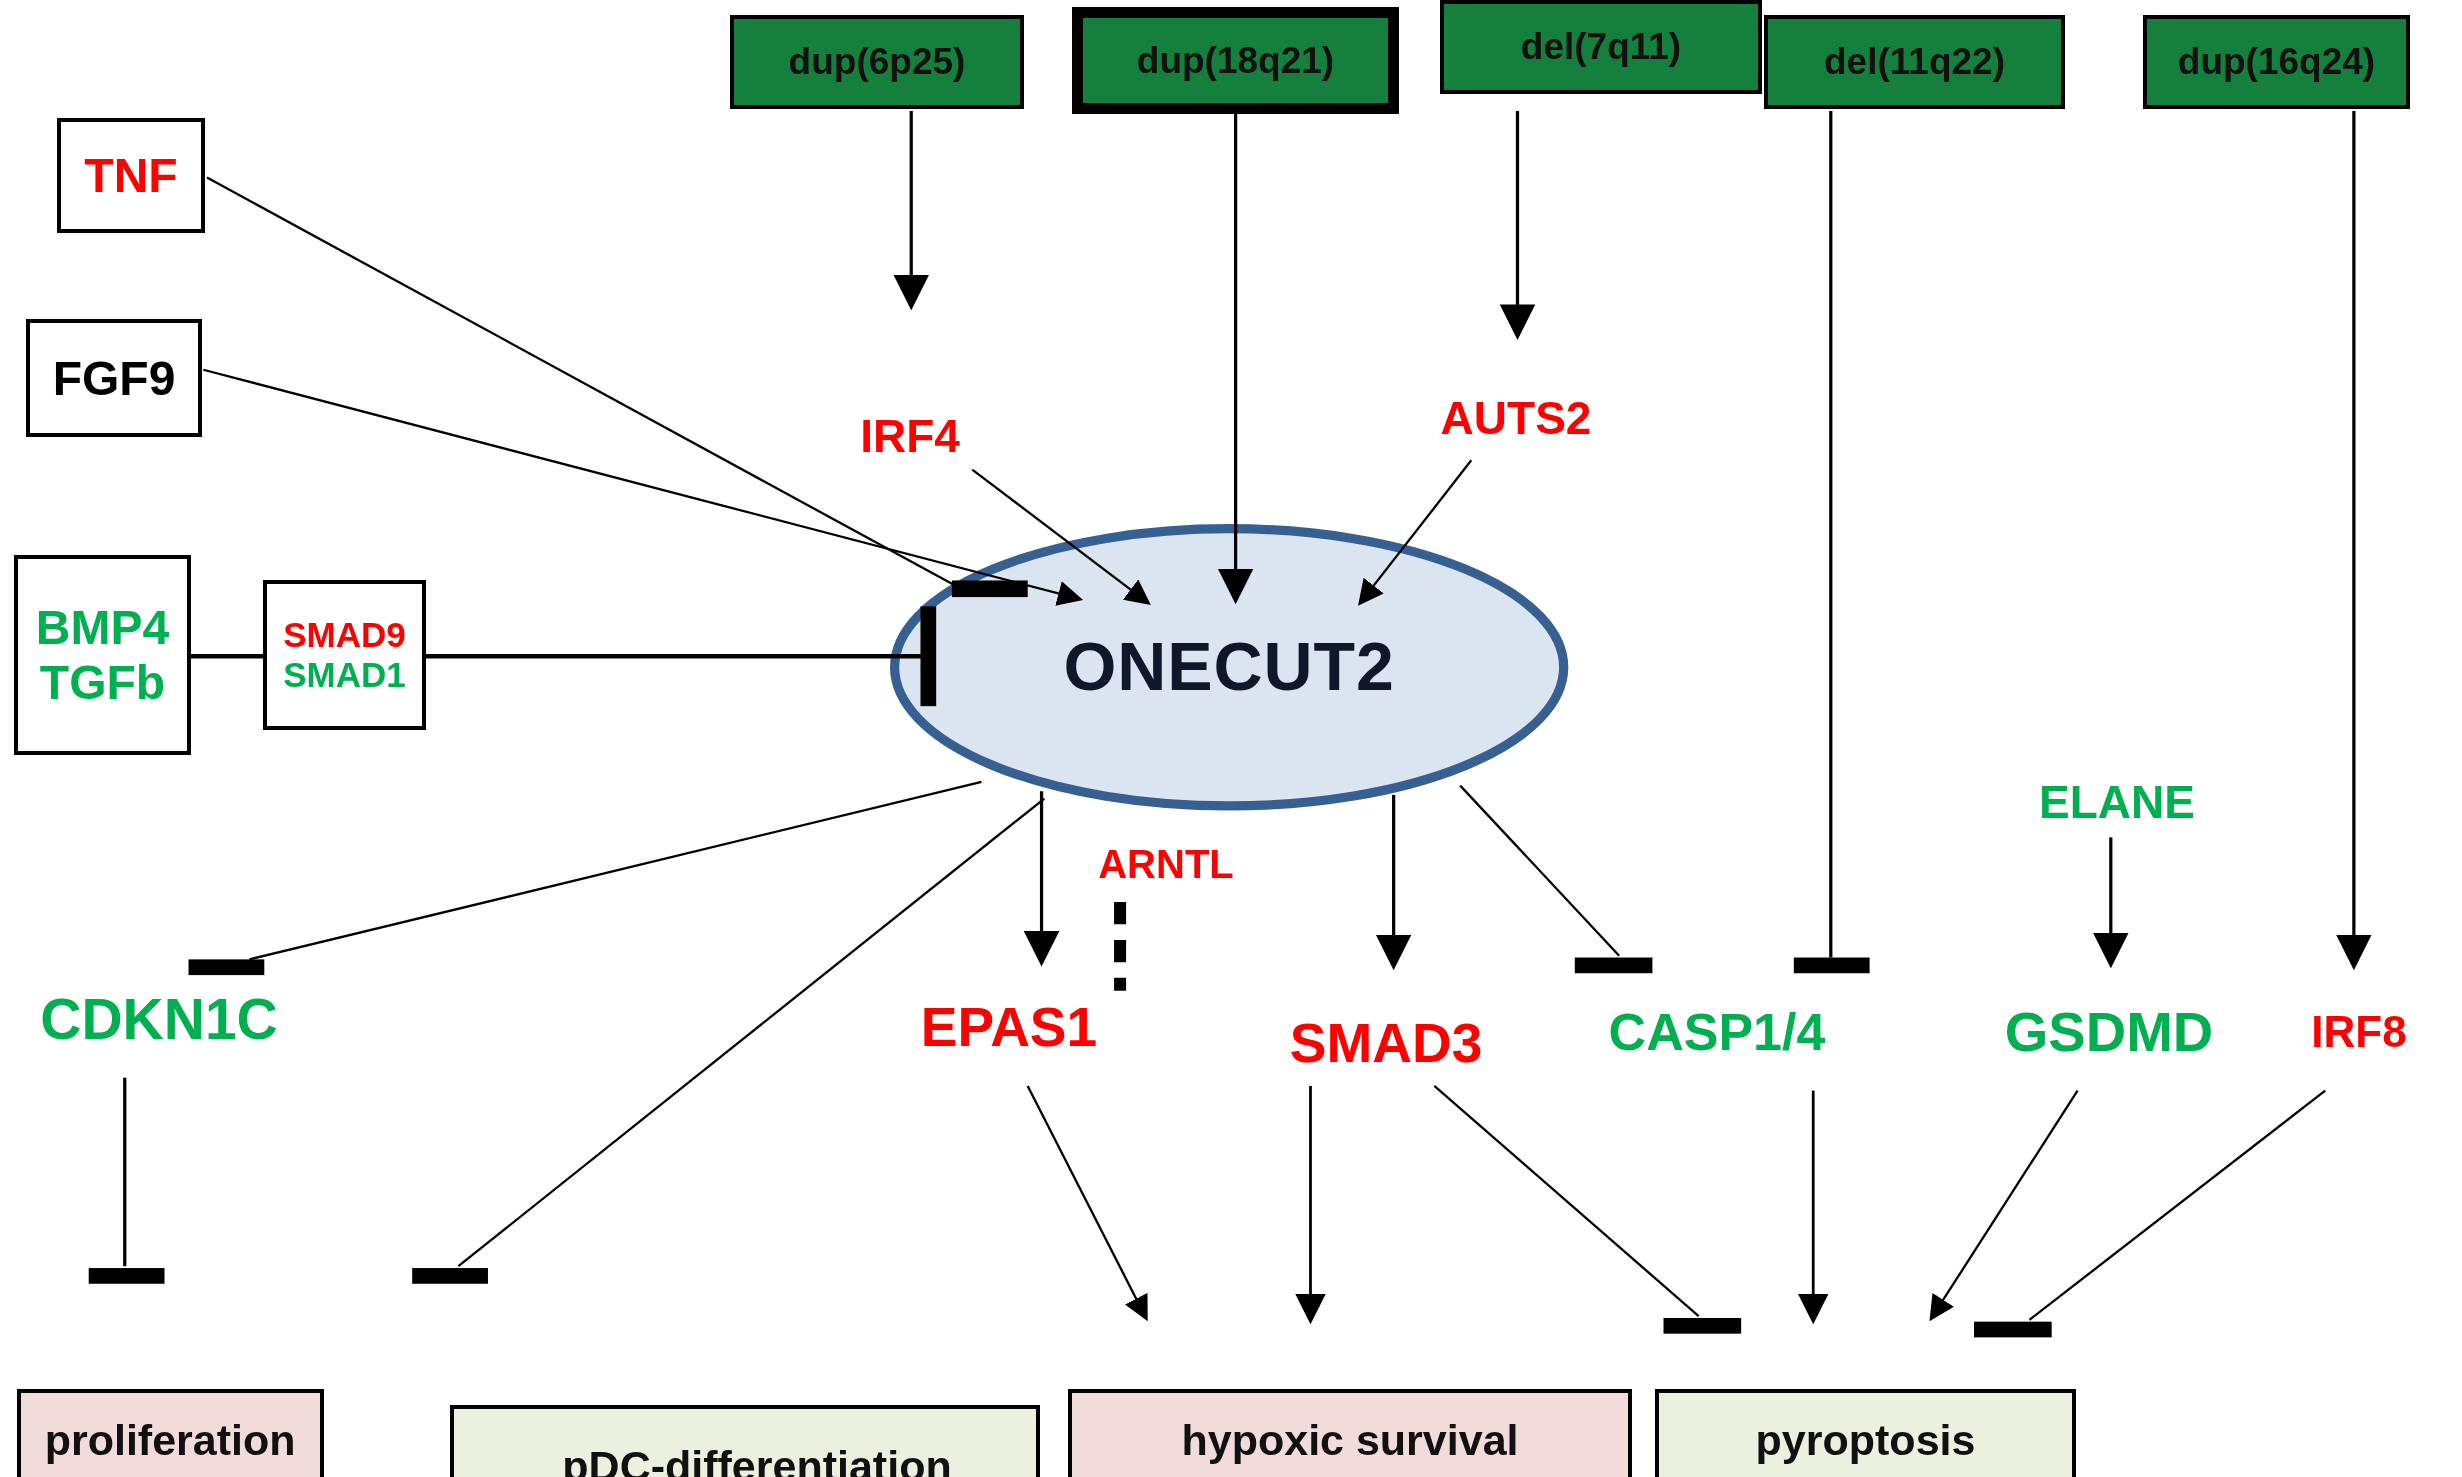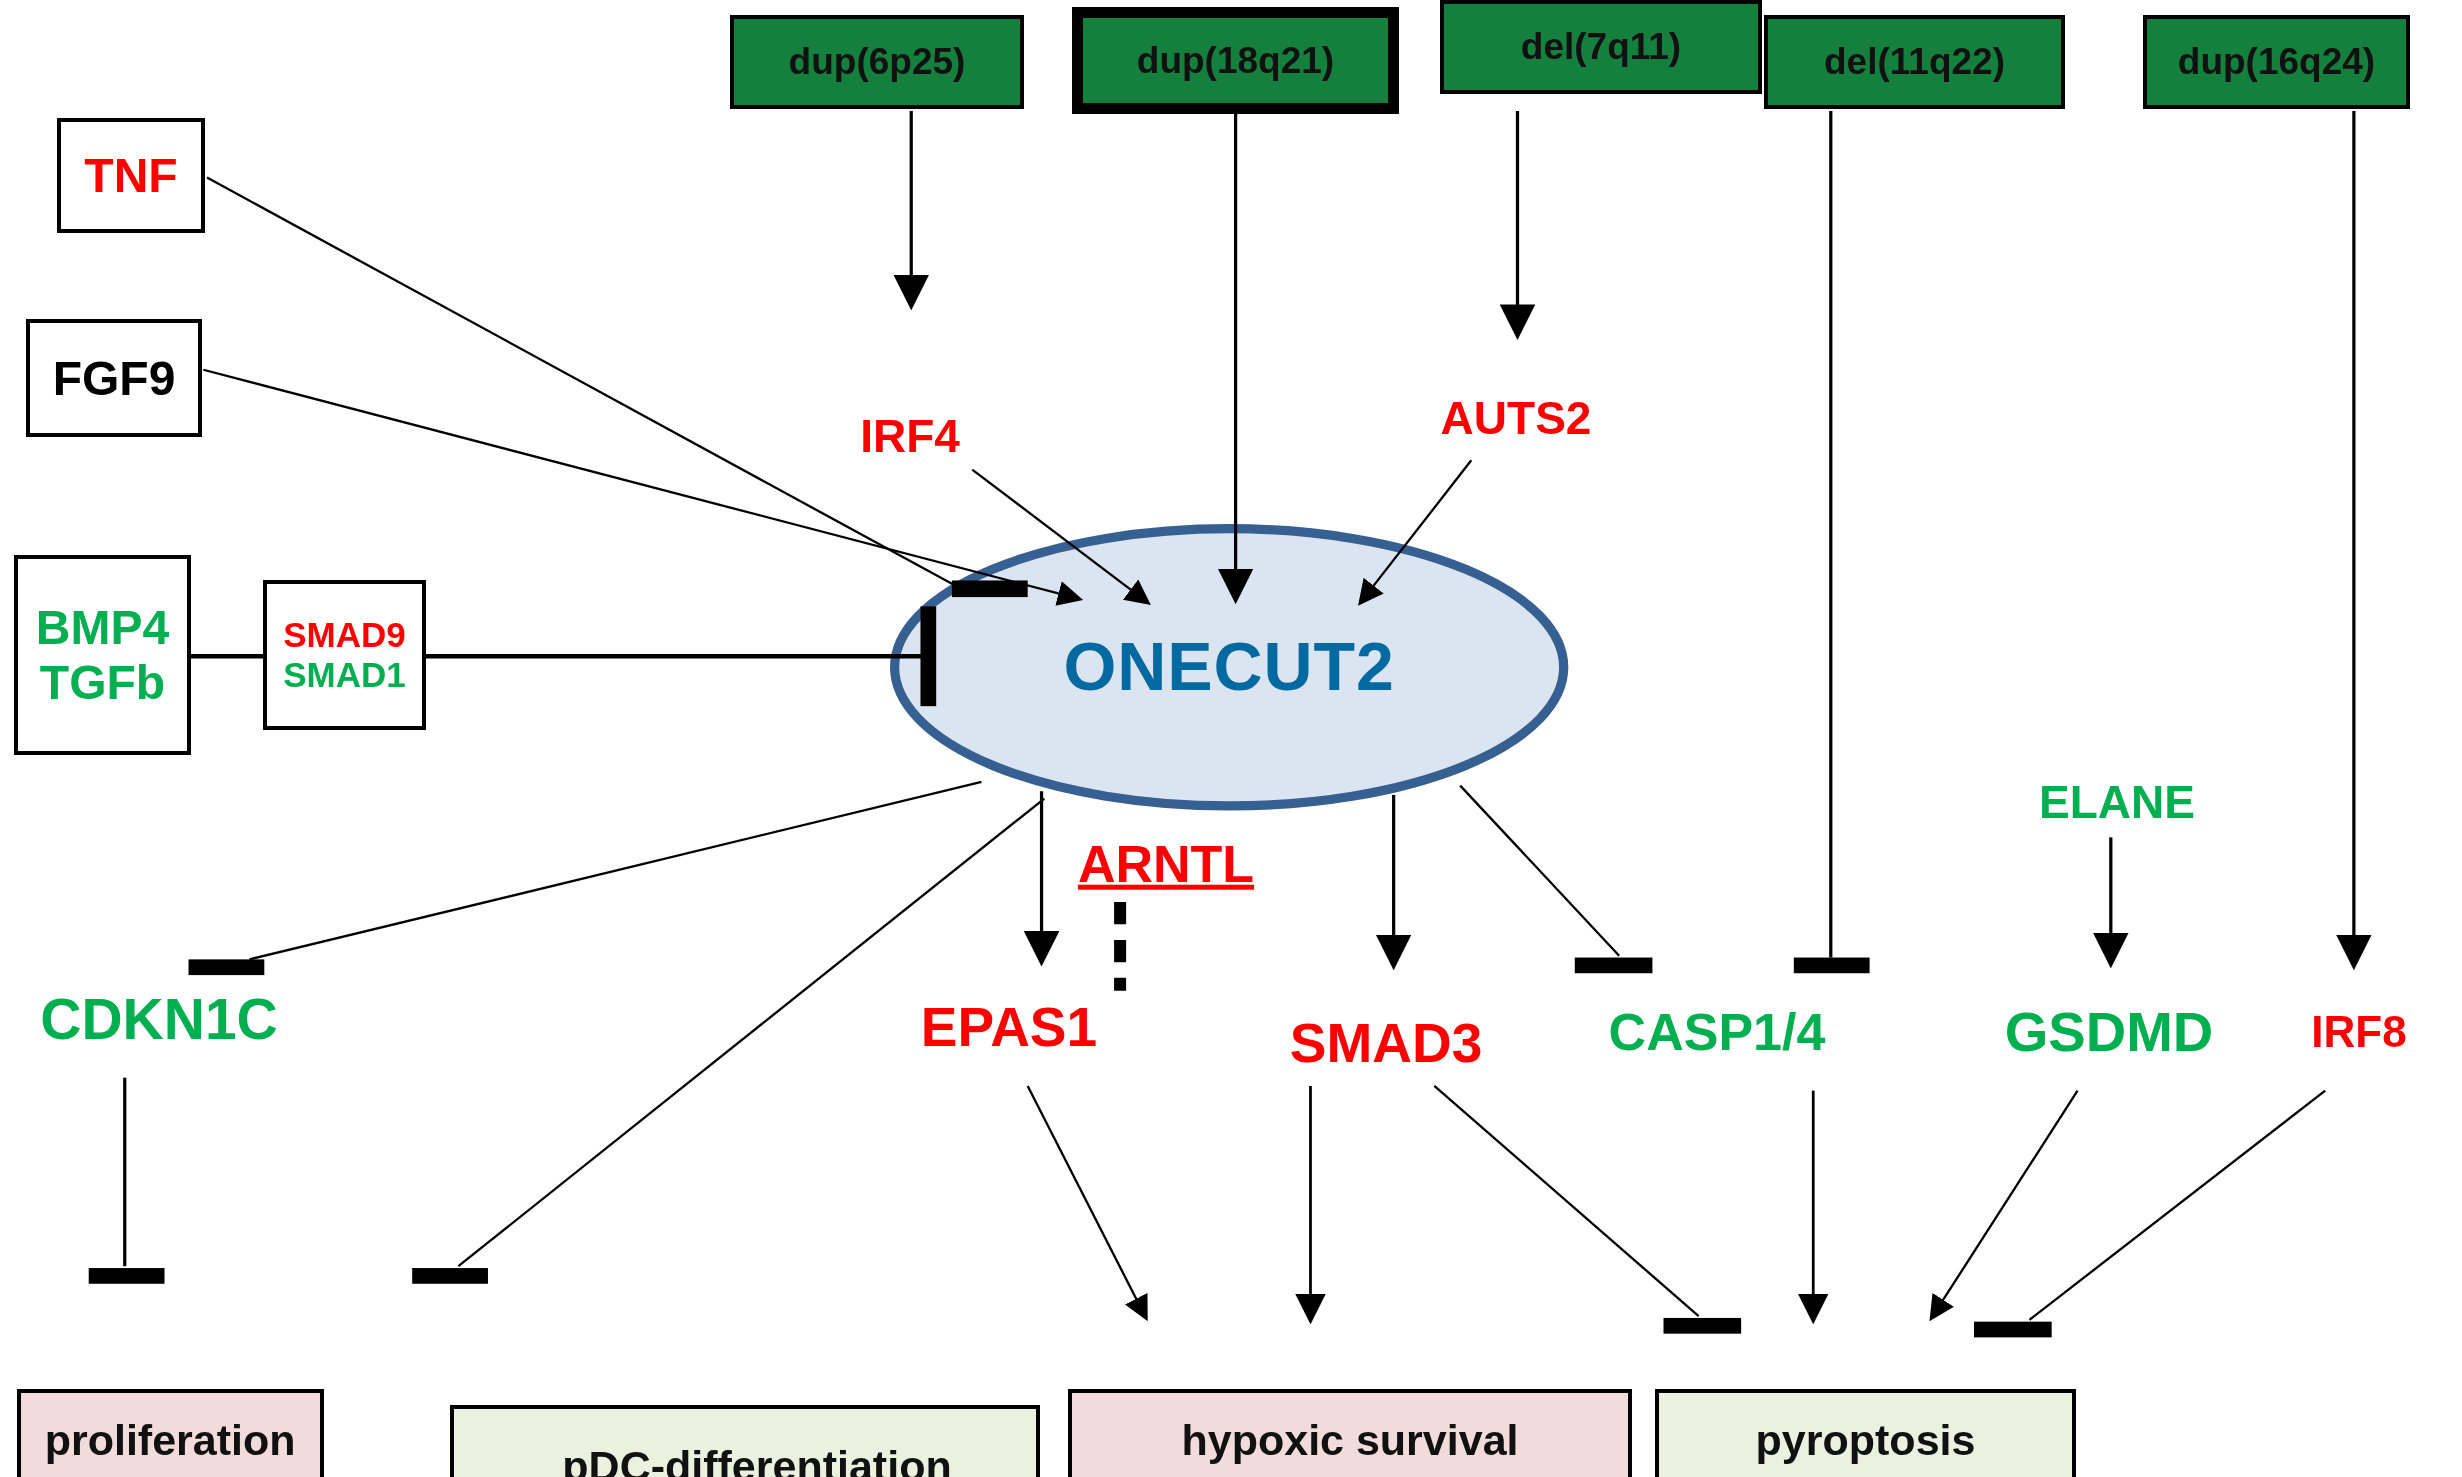--- a/index.html
+++ b/index.html
@@ -12,21 +12,21 @@
   .gbox{background:#15803d;border:4.6px solid #000;font-size:37px;color:#111;}
   .gbox.thick{border-width:11px;}
   .obox{font-size:43px;color:#111;border:4.6px solid #000;margin-top:44px;}
   .obox.pink{background:#f2dcdb;}
   .obox.green{background:#ebf1de;}
   .lbl{position:absolute;transform:translate(-50%,-50%);font-weight:bold;
        white-space:nowrap;line-height:1.05;text-align:center;}
   .red{color:#ff0000;}
   .grn{color:#00b050;}
   .blk{color:#000;}
-  .hub-text{color:#0369a1;font-size:68px;letter-spacing:0.9px;}
+  .hub-text{color:#0f172a;font-size:68px;letter-spacing:0.9px;}
   .stack{display:flex;flex-direction:column;align-items:center;justify-content:center;}
 </style>
 </head>
 <body>
 
 <div id="stage">
 
   <svg class="wires" viewBox="0 0 2664 1598" xmlns="http://www.w3.org/2000/svg">
     <defs>
       <marker id="arr" viewBox="0 0 10 10" refX="8.5" refY="5" markerWidth="11" markerHeight="11" orient="auto-start-reverse">
@@ -96,21 +96,21 @@
   </div>
   <div class="box stack" style="left:263px;top:580px;width:163px;height:150px;font-size:35px;">
     <span class="red">SMAD9</span>
     <span class="grn">SMAD1</span>
   </div>
 
   <div class="lbl hub-text" style="left:1229px;top:667px;">ONECUT2</div>
 
   <div class="lbl red" style="left:910px;top:436px;font-size:46px;">IRF4</div>
   <div class="lbl red" style="left:1516px;top:418px;font-size:46px;">AUTS2</div>
-  <div class="lbl red" style="left:1166px;top:864px;font-size:52px;text-decoration:underline;">ARNTL</div>
+  <div class="lbl red" style="left:1166px;top:864px;font-size:40px;">ARNTL</div>
   <div class="lbl grn" style="left:159px;top:1020px;font-size:57px;">CDKN1C</div>
   <div class="lbl red" style="left:1009px;top:1028px;font-size:55px;">EPAS1</div>
   <div class="lbl red" style="left:1386px;top:1028px;font-size:55px;margin-top:16px;">SMAD3</div>
   <div class="lbl grn" style="left:1717px;top:1032px;font-size:52px;">CASP1/4</div>
   <div class="lbl grn" style="left:2109px;top:1032px;font-size:56px;">GSDMD</div>
   <div class="lbl red" style="left:2359px;top:1032px;font-size:44px;">IRF8</div>
   <div class="lbl grn" style="left:2117px;top:802px;font-size:46px;">ELANE</div>
 
   <div class="box obox pink" style="left:16.6px;top:1345px;width:307px;height:102px;">proliferation</div>
   <div class="box obox green" style="left:450px;top:1361px;width:590px;height:122px;padding-left:24px;">pDC-differentiation</div>

